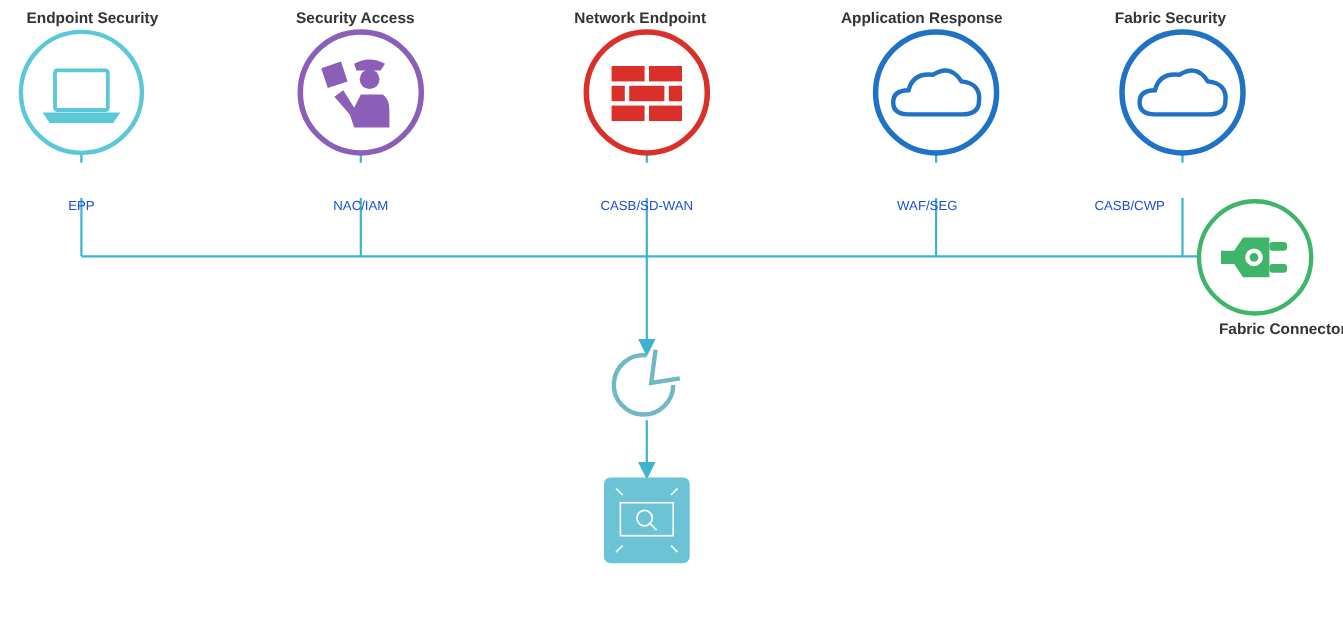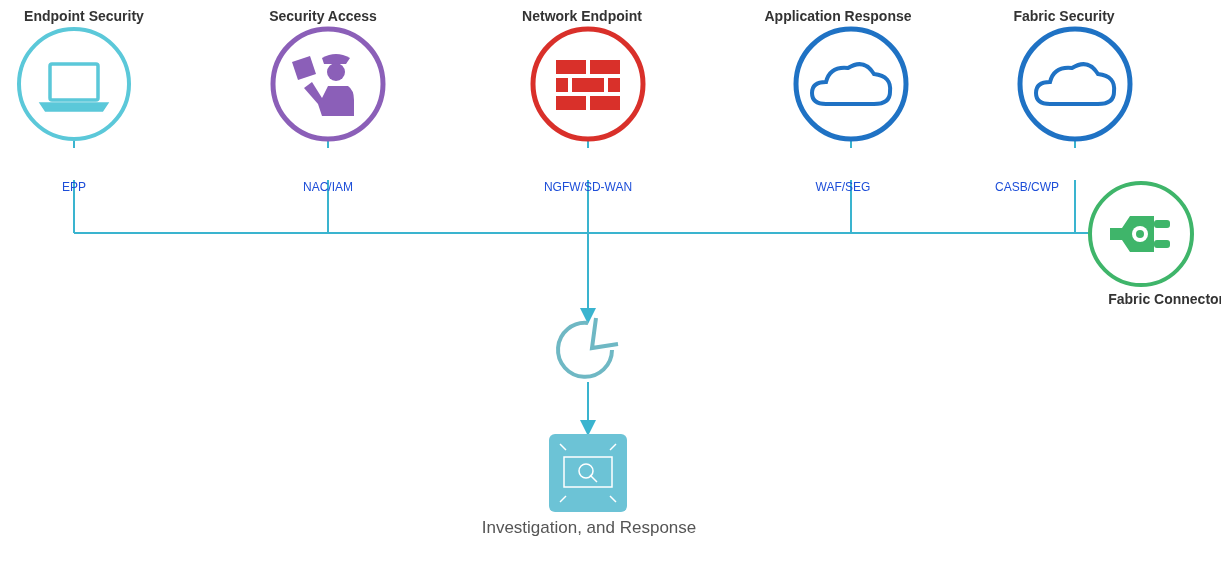--- a/index.html
+++ b/index.html
@@ -113,21 +113,20 @@
 </svg>
 
 <div class="title" style="left:84px">Endpoint Security</div>
 <div class="title" style="left:323px">Security Access</div>
 <div class="title" style="left:582px">Network Endpoint</div>
 <div class="title" style="left:838px">Application  Response</div>
 <div class="title" style="left:1064px">Fabric Security</div>
 
 <div class="sub" style="left:74px">EPP</div>
 <div class="sub" style="left:328px">NAC/IAM</div>
-<div class="sub" style="left:588px">NGFW/SD-WAN</div>
+<div class="sub" style="left:588px">CASB/SD-WAN</div>
 <div class="sub" style="left:843px">WAF/SEG</div>
 <div class="sub" style="left:1027px">CASB/CWP</div>
 
 <div class="fc">Fabric Connectors</div>
 
 <div class="cap">
-  <div>Investigation, and Response</div>
 </div>
 
 </body></html>

